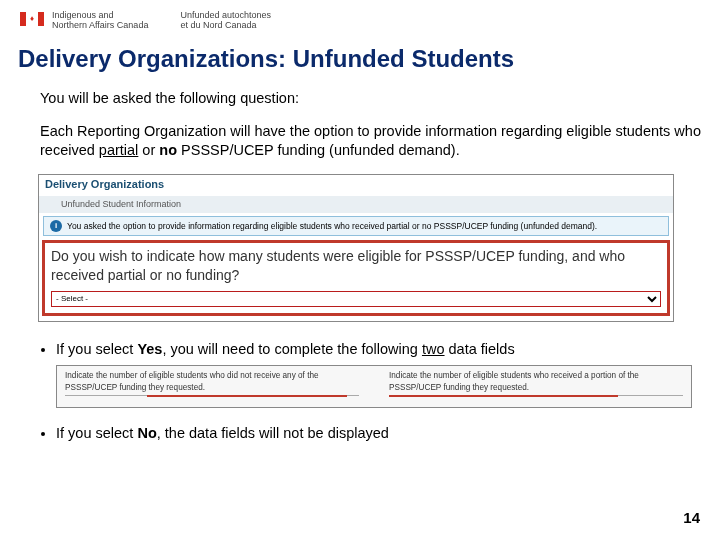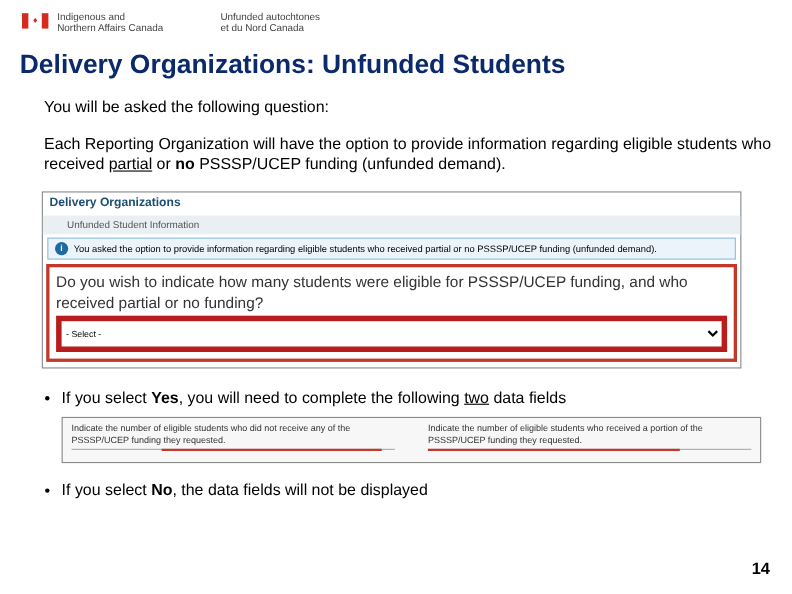--- a/index.html
+++ b/index.html
@@ -4,35 +4,35 @@
 <style>
   html,body{margin:0;padding:0}
   body{width:720px;height:540px;font-family:Arial,Helvetica,sans-serif;color:#000;background:#fff}
   .page{padding:10px 18px 0 18px;box-sizing:border-box;position:relative;height:540px}
   .header{display:flex;align-items:flex-start;gap:8px;padding-left:2px}
   .flag{width:24px;height:14px;display:flex;margin-top:2px}
   .flag .bar{width:6px;height:14px}
   .flag .red{background:#d52b1e}
   .flag .white{background:#fff;width:12px;display:flex;align-items:center;justify-content:center}
   .flag .leaf{font-size:8px;color:#d52b1e;line-height:1}
-  .dept{font-size:9px;line-height:1.15;color:#444;display:flex;gap:52px}
+  .dept{font-size:9px;line-height:1.15;color:#444;display:flex;gap:32px}
   .dept span{display:block}
   h1{color:#0b2a6b;font-size:24px;font-weight:bold;margin:14px 0 16px 0}
   .body{padding-left:22px;font-size:14.5px;line-height:1.32}
   .para{margin-bottom:14px}
   .u{text-decoration:underline}
   b{font-weight:bold}
   .shot1{margin:6px 0 18px -2px;border:1px solid #888;background:#fff;font-family:Arial,sans-serif;width:634px}
   .s1-title{font-size:11px;font-weight:bold;padding:2px 6px 4px 6px;color:#1b4f72}
   .s1-sub{background:#e9eff3;font-size:9px;padding:3px 22px;color:#555}
   .s1-info{border:1px solid #8fbfdc;background:#eaf4fa;margin:3px 4px;padding:3px 6px;font-size:8.5px;display:flex;align-items:center;gap:5px}
   .s1-info .i{width:12px;height:12px;border-radius:50%;background:#1b6aa5;color:#fff;font-size:8px;font-weight:bold;display:flex;align-items:center;justify-content:center}
   .s1-qbox{border:3px solid #c0392b;margin:4px 3px 5px 3px;padding:4px 6px 6px 6px}
   .s1-q{font-size:14px;color:#333;margin-bottom:3px}
-  .s1-select{width:100%;font-size:8px;height:33px;border:5px solid #b91c1c;background:#fff}
+  .s1-select{width:100%;font-size:8px;height:16px;border:1px solid #b91c1c;background:#fff}
   ul.pts{list-style:disc;padding-left:16px;margin:0 0 10px 0}
   ul.pts li{margin-bottom:4px;font-size:14.5px}
   .shot2{border:1px solid #888;background:#f7f7f7;padding:5px 8px 7px 8px;margin:6px 0 16px 0;display:flex;gap:30px;font-size:8.2px;color:#333;width:618px}
   .field{flex:1}
   .field .lab{margin-bottom:1px}
   .field .bar{height:4px;border-top:1px solid #aaa;position:relative}
   .field .red-under{position:absolute;height:2px;background:#c0392b;top:-1px}
   .f1 .red-under{left:28%;width:68%}
   .f2 .red-under{left:0;width:78%}
   .pagenum{position:absolute;bottom:14px;right:20px;font-size:15px;font-weight:bold}

